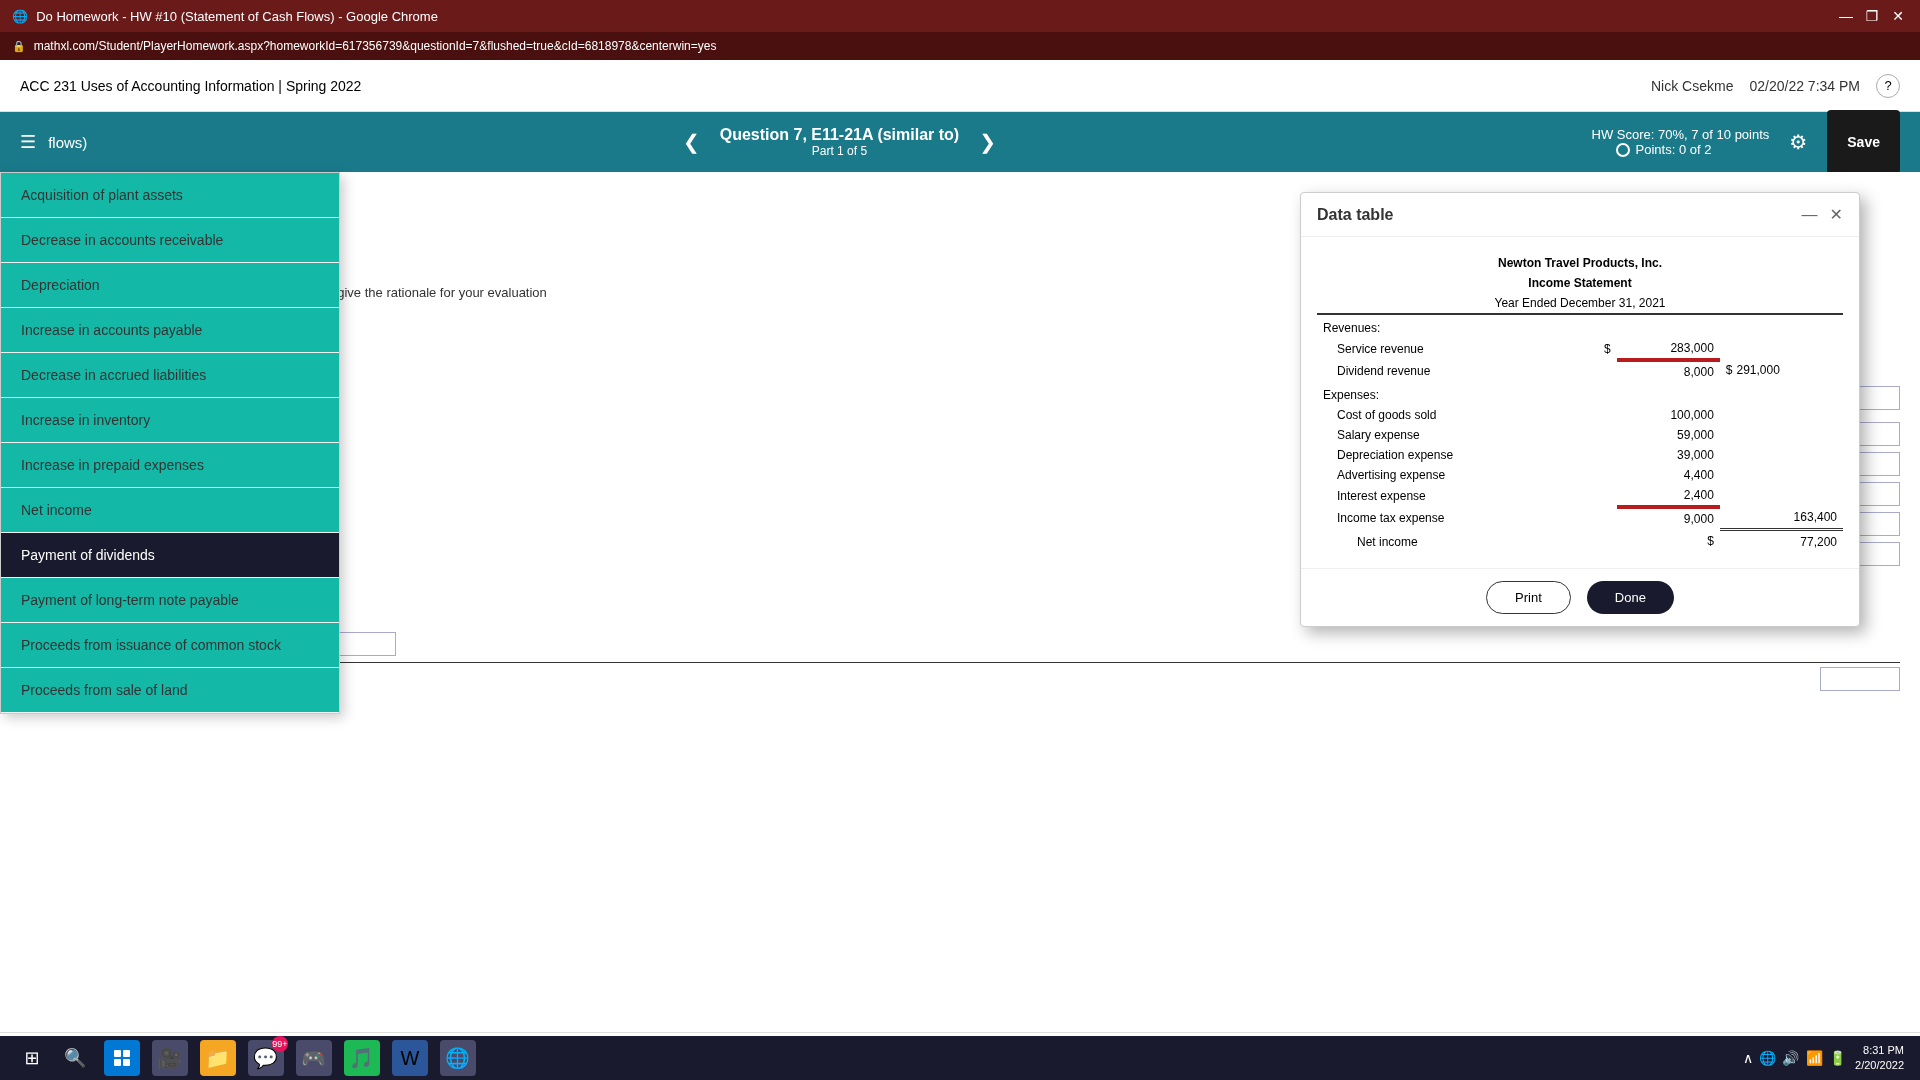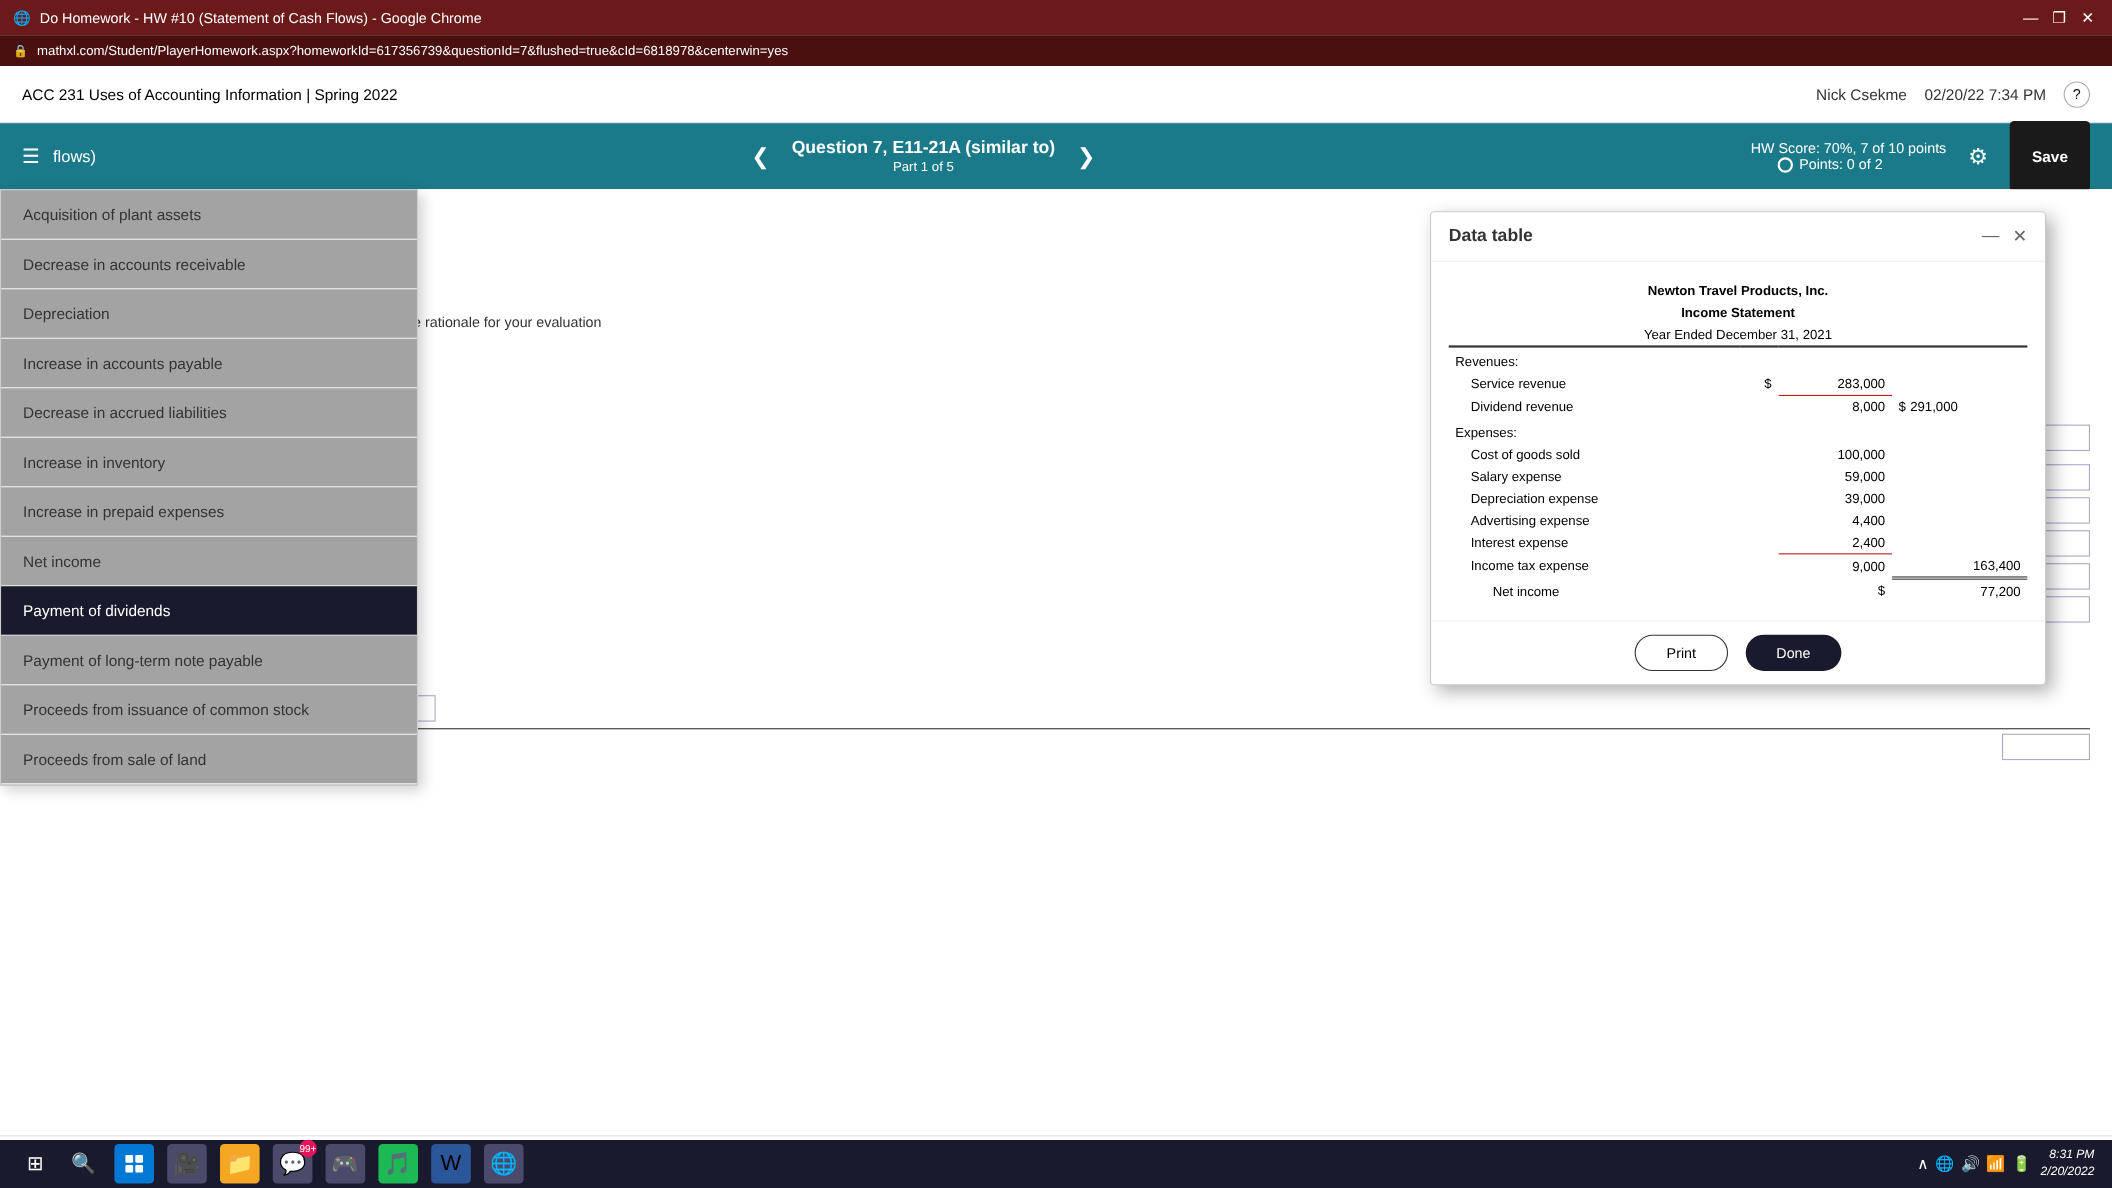--- a/index.html
+++ b/index.html
@@ -82,22 +82,22 @@
       height: calc(1080px - 32px - 28px - 52px - 60px - 48px);
       position: relative;
       background: white;
     }
 
     
     .dropdown-overlay {
       position: absolute;
       left: 0;
       top: 0;
-      width: 380px;
-      background: #a3a3a3;
+      width: 340px;
+      background: #14b8a6;
       border: 1px solid #ccc;
       box-shadow: 4px 4px 12px rgba(0,0,0,0.2);
       z-index: 100;
     }
     .dropdown-item {
       padding: 14px 20px;
       cursor: pointer;
       font-size: 14px;
       color: #333;
       border-bottom: 1px solid #f0f0f0;
@@ -163,21 +163,21 @@
     .modal-btn { background: none; border: none; font-size: 16px; cursor: pointer; color: #666; }
     .modal-body { padding: 16px; overflow-y: auto; max-height: 440px; }
     .financial-table { width: 100%; font-size: 12px; border-collapse: collapse; }
     .financial-table .company-name { text-align: center; font-weight: bold; padding: 4px 0; }
     .financial-table .statement-title { text-align: center; font-weight: bold; padding: 2px 0; }
     .financial-table .period { text-align: center; padding: 2px 0 8px; }
     .financial-table td { padding: 3px 6px; }
     .financial-table .section-header td { font-weight: normal; padding-top: 6px; }
     .financial-table .line-item td:first-child { padding-left: 20px; }
     .financial-table .amount { text-align: right; }
-    .financial-table .underline { border-top: 1px solid #b91c1c; }
+    .financial-table .underline { border-top: 4px solid #b91c1c; }
     .modal-footer {
       display: flex;
       justify-content: center;
       gap: 16px;
       padding: 12px 16px;
       border-top: 1px solid #eee;
     }
     .print-btn {
       background: white;
       border: 1px solid #333;
@@ -240,21 +240,21 @@
       display: flex;
       align-items: center;
       justify-content: space-between;
       padding: 0 16px;
       z-index: 1000;
     }
     .taskbar-left { display: flex; align-items: center; gap: 12px; }
     .taskbar-icon { width: 32px; height: 32px; display: flex; align-items: center; justify-content: center; color: white; font-size: 18px; cursor: pointer; }
     .taskbar-app { width: 36px; height: 36px; display: flex; align-items: center; justify-content: center; border-radius: 4px; cursor: pointer; font-size: 20px; }
     .taskbar-right { display: flex; align-items: center; gap: 8px; color: white; font-size: 11px; }
-    .taskbar-time { text-align: right; line-height: 1.4; font-style: italic; }
+    .taskbar-time { text-align: right; line-height: 1.4; }
     .system-icons { display: flex; align-items: center; gap: 6px; font-size: 14px; color: white; }
 
     .dots-btn { 
       border: 1px solid #aaa; 
       border-radius: 10px; 
       padding: 2px 8px; 
       font-size: 11px; 
       cursor: pointer;
       background: white;
       color: #555;

